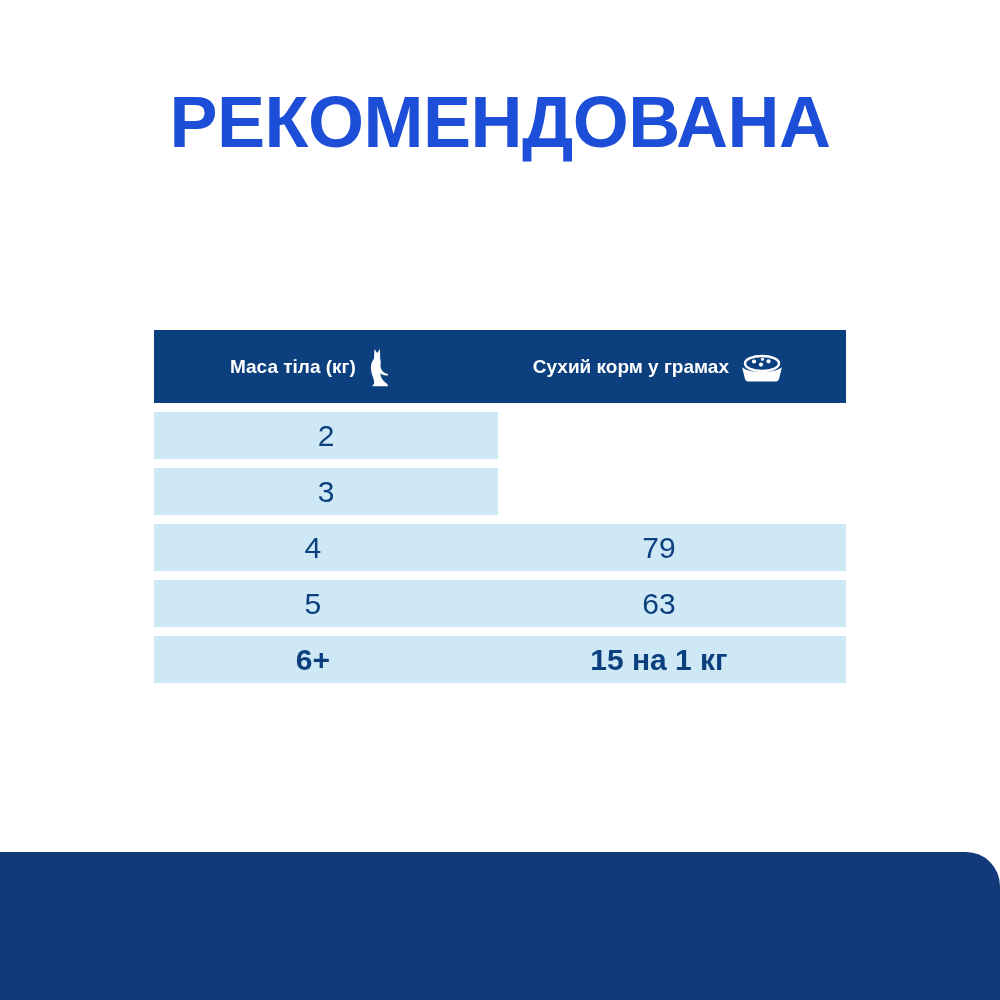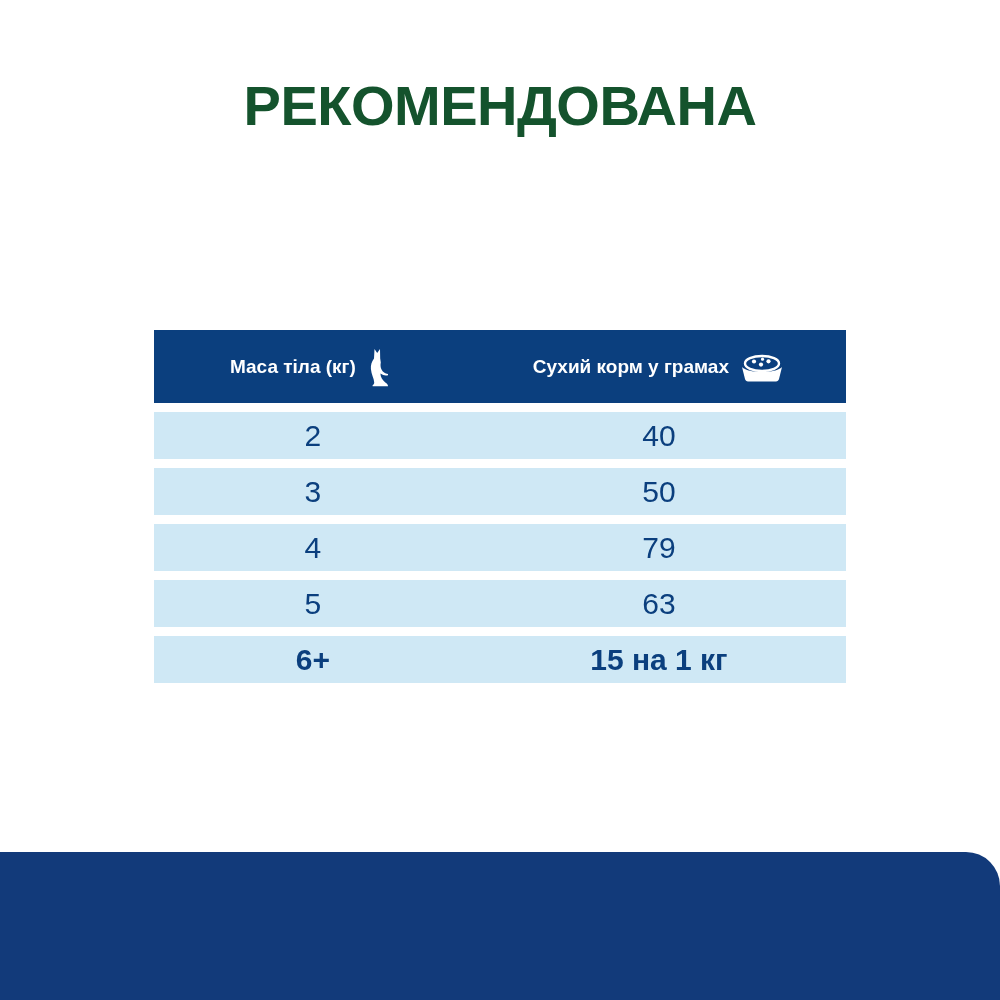--- a/index.html
+++ b/index.html
@@ -24,26 +24,27 @@
 
   
   .title-block {
     position: absolute;
     top: 58px;
     left: 0;
     width: 1000px;
     text-align: center;
   }
   .title-line {
-    color: #14532d;
+    color: #1d4ed8;
     font-weight: bold;
-    font-size: 56px;
+    font-size: 72px;
     line-height: 96px;
     letter-spacing: -0.5px;
     white-space: nowrap;
+    margin-top: 16px;
   }
 
   
   .table {
     position: absolute;
     top: 330px;
     left: 154px;
     width: 692px;
   }
   .row {
@@ -164,26 +165,24 @@
               <circle cx="29.5" cy="9.3" r="2.1" fill="#ffffff"></circle>
               <circle cx="23.5" cy="7.2" r="1.6" fill="#ffffff"></circle>
             </svg>
           </span>
         </span>
       </div>
     </div>
 
     <div class="row data-row">
       <div class="cell col-a">2</div>
-      <div class="cell col-b">40</div>
     </div>
 
     <div class="row data-row">
       <div class="cell col-a">3</div>
-      <div class="cell col-b">50</div>
     </div>
 
     <div class="row data-row">
       <div class="cell col-a">4</div>
       <div class="cell col-b">79</div>
     </div>
 
     <div class="row data-row">
       <div class="cell col-a">5</div>
       <div class="cell col-b">63</div>

